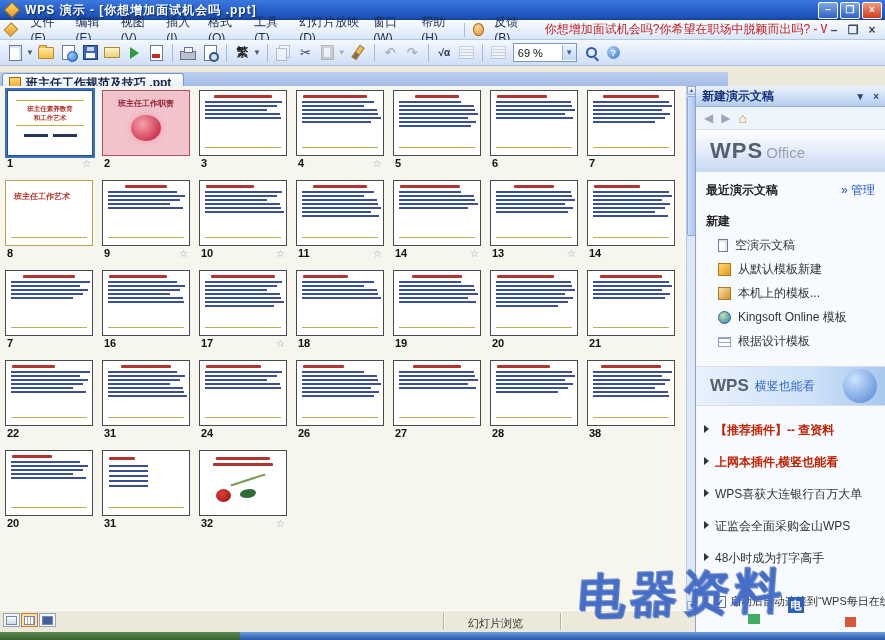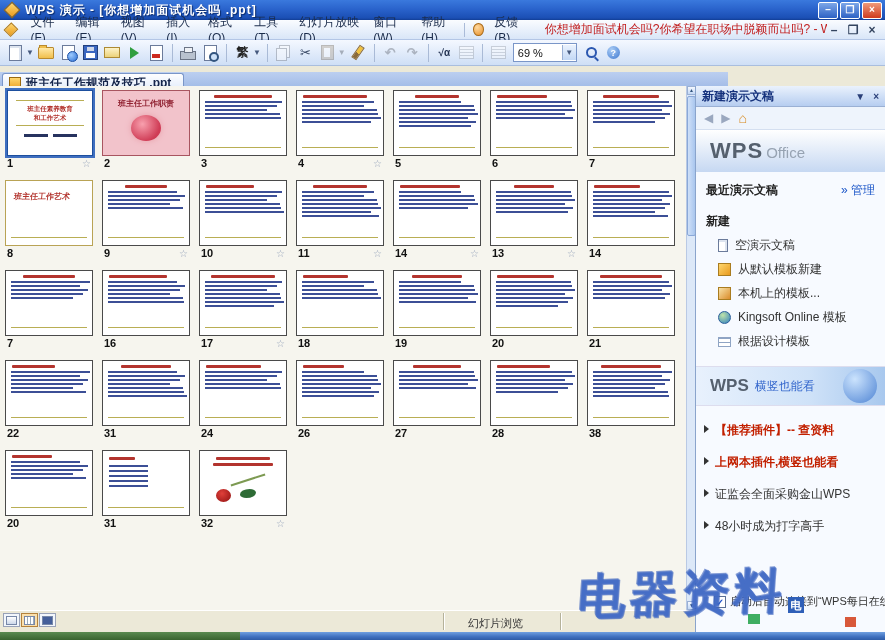--- a/index.html
+++ b/index.html
@@ -822,20 +822,24 @@
       <div class="sb-link">
         <span class="tri"></span>
         <span class="lred">【推荐插件】-- 查资料</span>
       </div>
       <div class="sb-link">
         <span class="tri"></span>
         <span class="lred">上网本插件,横竖也能看</span>
       </div>
       <div class="sb-link">
         <span class="tri"></span>
+        <span class="ldark">WPS喜获大连银行百万大单</span>
+      </div>
+      <div class="sb-link">
+        <span class="tri"></span>
         <span class="ldark">证监会全面采购金山WPS</span>
       </div>
       <div class="sb-link">
         <span class="tri"></span>
         <span class="ldark">48小时成为打字高手</span>
       </div>
     </div>
 </div>
 
 <div class="statusbar">

